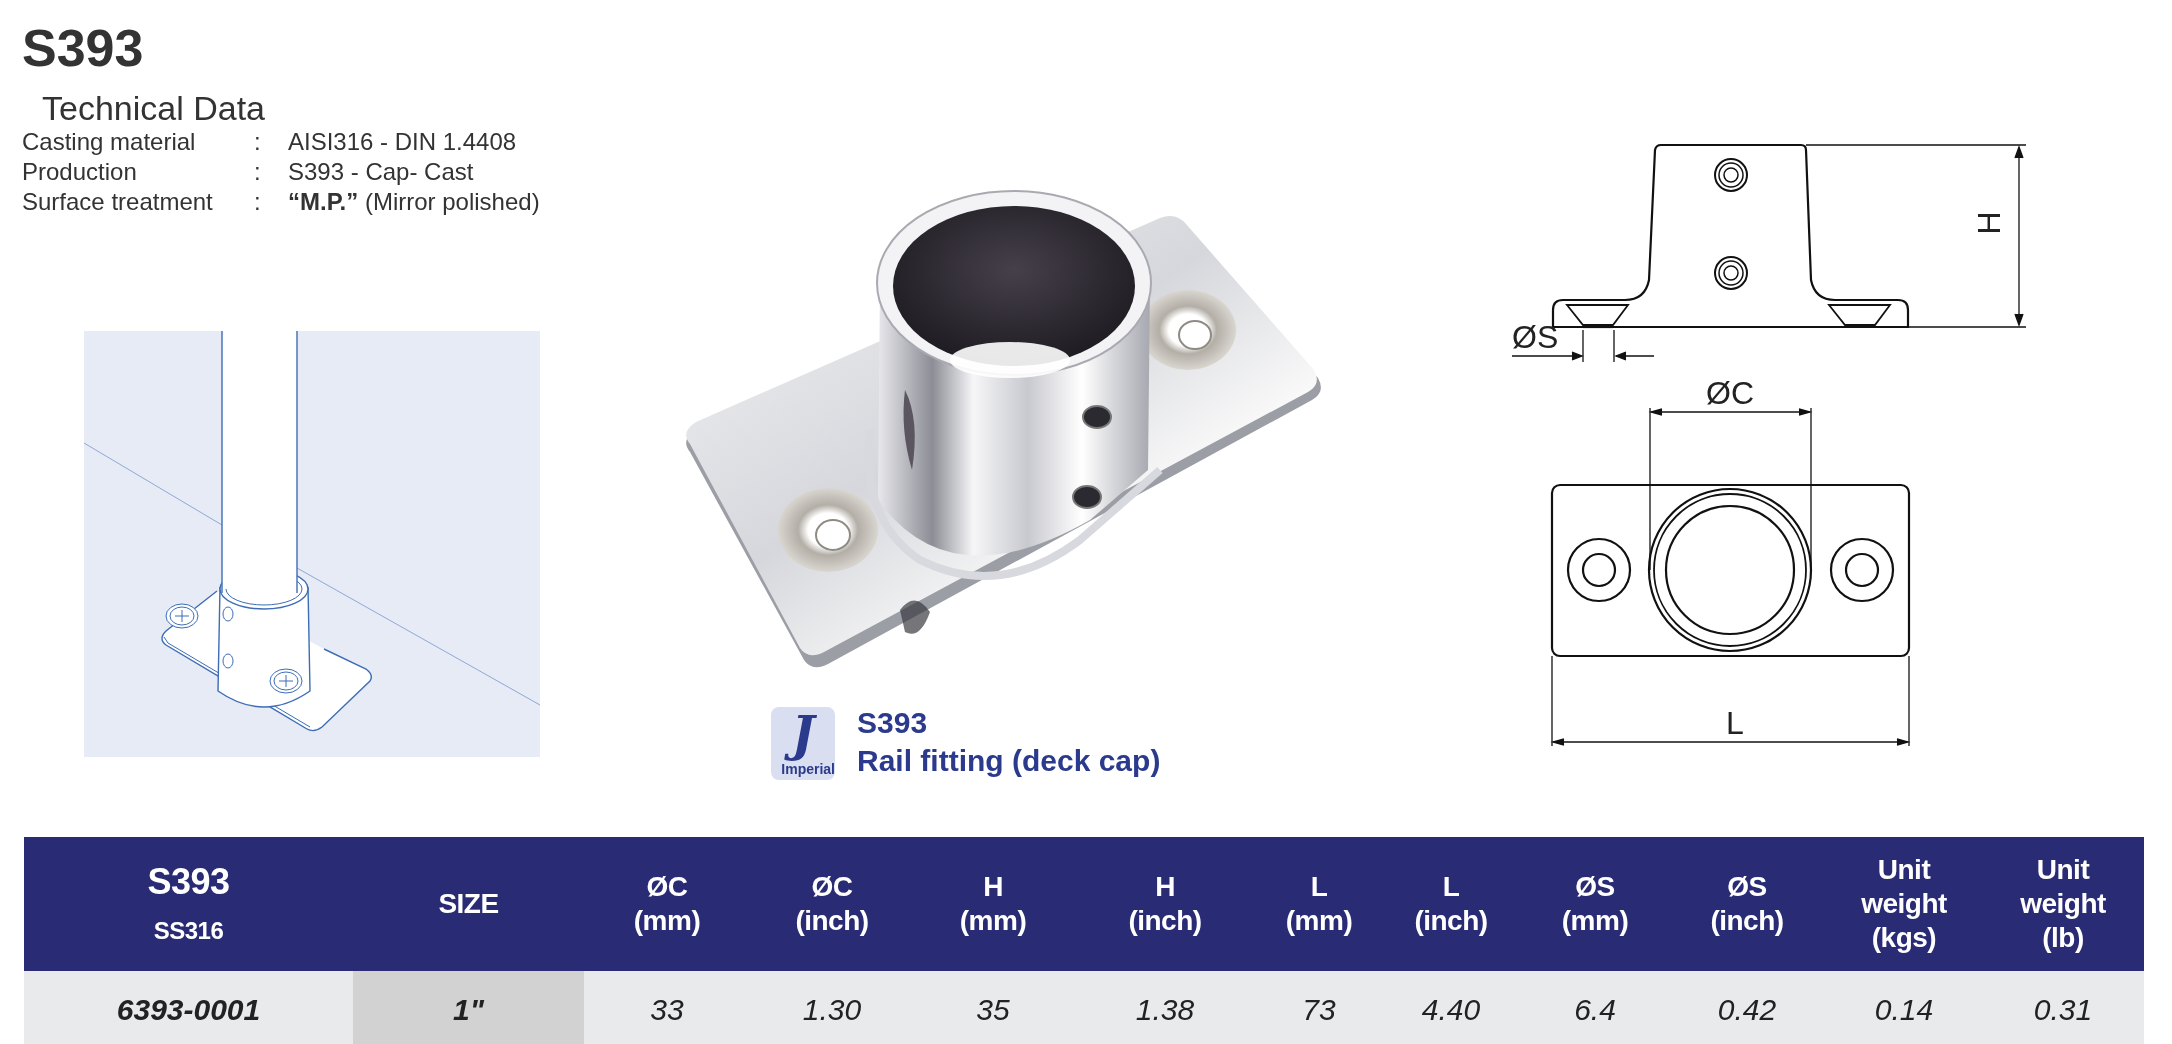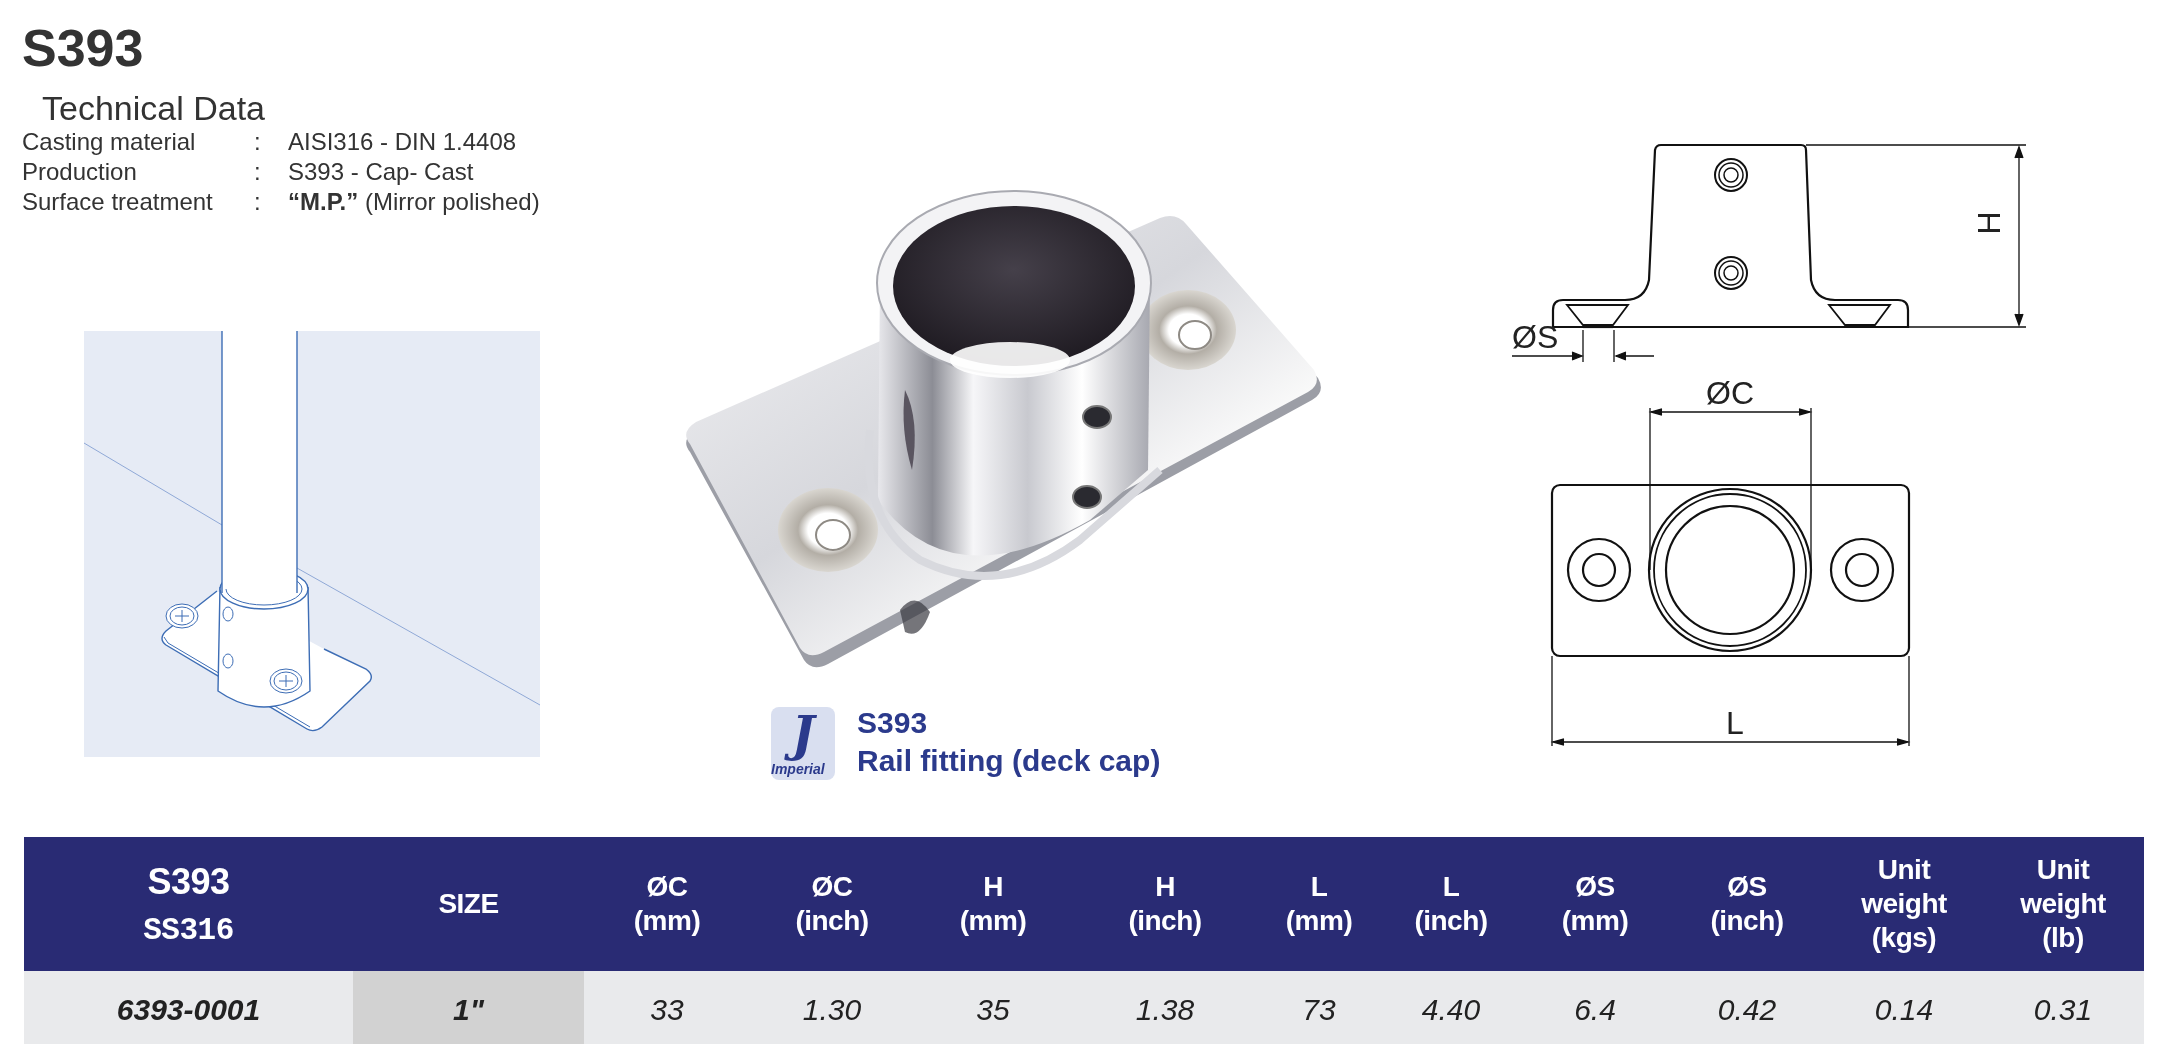--- a/index.html
+++ b/index.html
@@ -36,43 +36,43 @@
   .brand-logo {
     left: 771px; top: 707px; width: 64px; height: 73px;
     background: #d9dff0; border-radius: 8px;
   }
   .brand-logo .glyph {
     position: absolute; left: 0; right: 0; top: 0px; text-align: center;
     font-family: "DejaVu Serif", serif; font-style: italic; font-weight: bold;
     font-size: 48px; color: #2b3a8c; line-height: 54px;
   }
   .brand-logo .word {
-    position: absolute; left: 0; right: 0; bottom: 3px; text-align: left;
-    font-size: 14px; font-weight: bold; font-style: italic; color: #2b3a8c;
+    position: absolute; left: 0; right: 0; bottom: 3px; text-align: right;
+    font-size: 14px; font-weight: bold; color: #2b3a8c;
   }
   .caption { left: 857px; top: 704px; color: #2b3a8c; font-weight: bold; font-size: 30px; line-height: 38px; }
 
   
   .drawing { left: 1500px; top: 120px; width: 600px; height: 640px; }
   .dim-label { font-family: "Liberation Sans", sans-serif; font-size: 32px; fill: #222; }
 
   
   .spec-table {
     left: 24px; top: 837px; width: 2120px;
     border-collapse: collapse; table-layout: fixed;
   }
   .spec-table th {
     background: #292b74; color: #ffffff; font-weight: bold;
     font-size: 28px; line-height: 34px; height: 134px; padding: 0;
     text-align: center; vertical-align: middle;
     font-family: "Liberation Sans", sans-serif;
     letter-spacing: -0.5px;
   }
   .spec-table th .main { font-size: 36px; line-height: 44px; display: block; }
-  .spec-table th .sub { font-size: 31px; line-height: 34px; display: block; margin-top: 10px; font-family: Liberation Mono, monospace; }
+  .spec-table th .sub { font-size: 24px; line-height: 34px; display: block; margin-top: 10px; }
   .spec-table th .line { display: block; }
   .spec-table td {
     background: #e9eaec; color: #222222; font-size: 30px; height: 46px; padding: 16px;
     text-align: center; vertical-align: middle; font-style: italic;
   }
   .spec-table td.code { font-weight: bold; }
   .spec-table td.size { background: #d2d2d2; font-weight: bold; }
 </style>
 </head>
 <body>

